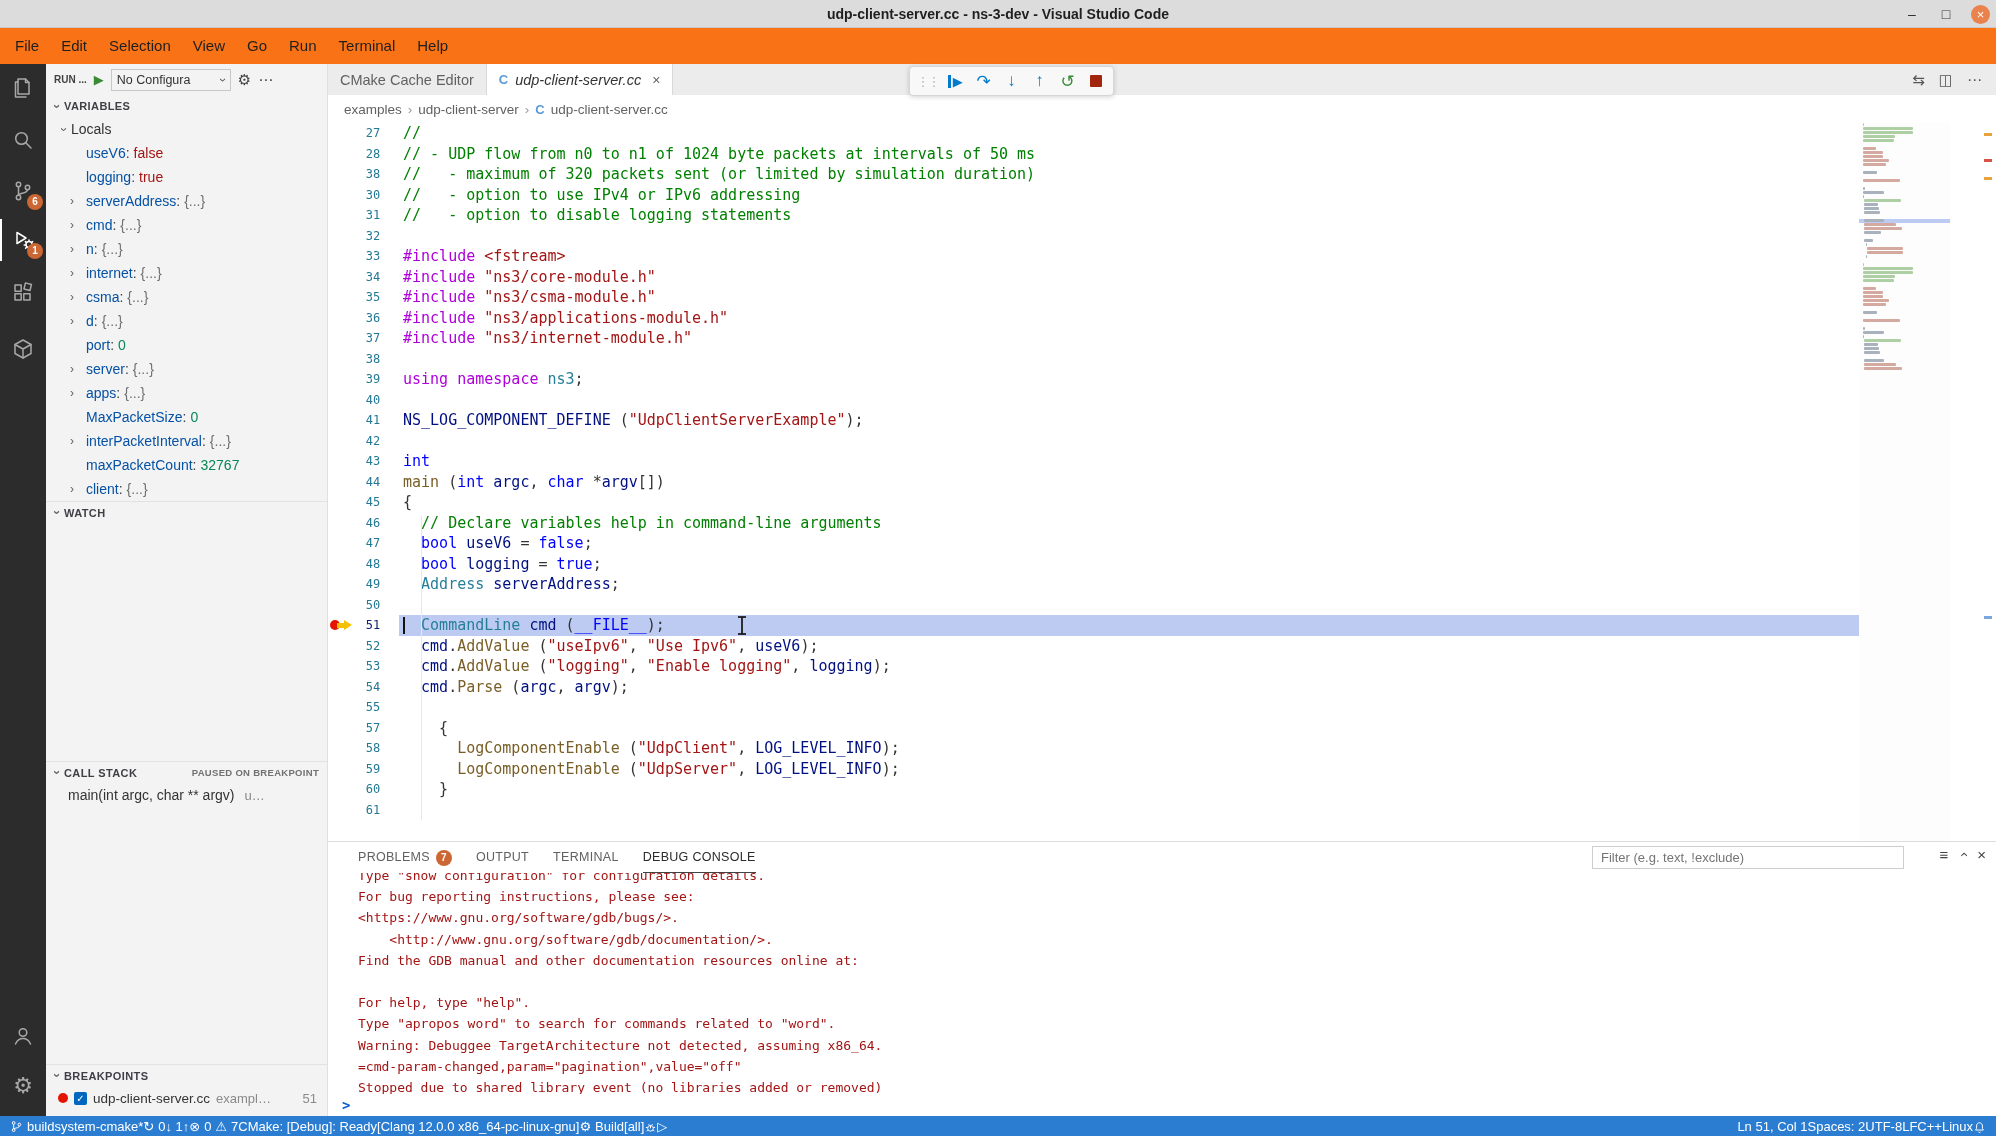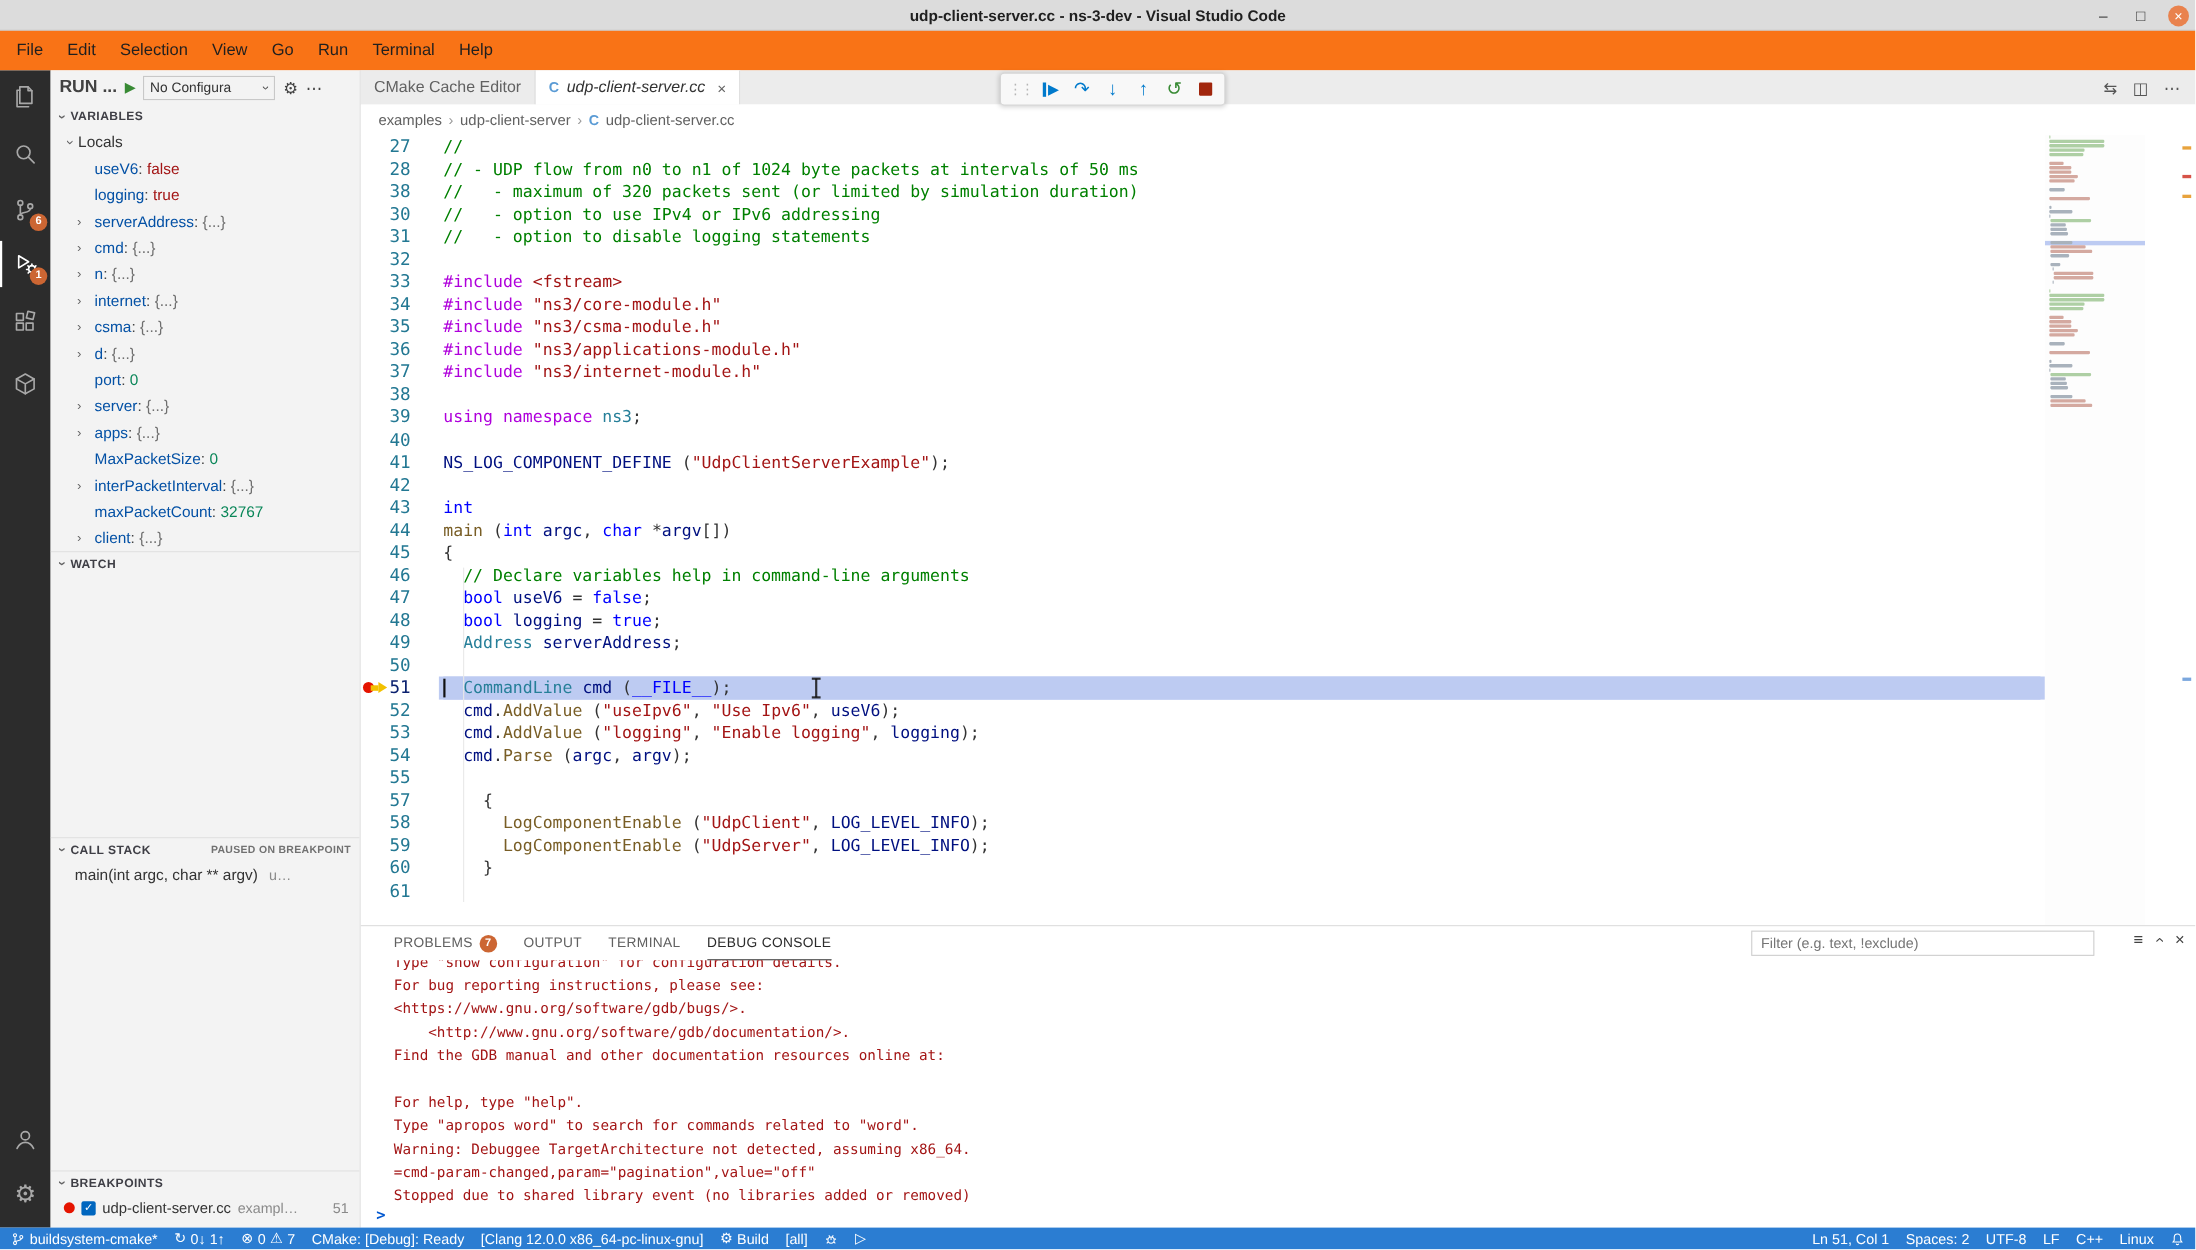--- a/index.html
+++ b/index.html
@@ -24,21 +24,21 @@
   .ai{position:absolute;left:0;width:46px;height:42px;display:flex;align-items:center;justify-content:center;color:#a8a8a8;cursor:pointer}
   .ai.active{color:#fff;border-left:2px solid #fff}
   .ai svg{display:block}
   .abadge{position:absolute;right:3px;bottom:2px;min-width:16px;height:16px;border-radius:8px;background:#cc6633;color:#fff;
           font-size:10px;line-height:16px;text-align:center;padding:0 3px;font-weight:bold}
   .ai .glyph-gear{font-size:22px}
 
   
   .sidebar{position:absolute;left:46px;top:64px;width:282px;bottom:20px;background:#f3f3f3;border-right:1px solid #e0e0e0;overflow:hidden}
   .run-header{height:31px;display:flex;align-items:center;padding:0 8px;gap:7px}
-  .run-label{font-size:16px;font-weight:bold;color:#424242;white-space:nowrap}
+  .run-label{font-size:10px;font-weight:bold;color:#424242;white-space:nowrap}
   .run-play{color:#388a34;font-size:13px;cursor:pointer}
   .run-config{display:flex;align-items:center;justify-content:space-between;width:120px;height:22px;border:1px solid #c8c8c8;
               background:#f3f3f3;font-size:12.5px;color:#333;padding:0 5px;overflow:hidden;white-space:nowrap;cursor:pointer}
   .run-gear{font-size:15px;color:#424242;cursor:pointer}
   .run-more{font-size:15px;color:#424242;cursor:pointer;letter-spacing:1px}
   .chev{display:inline-block;color:#646465;font-size:13px;width:13px;text-align:center}
   .chev.open{transform:rotate(90deg)}
   .chev-down{display:inline-block;transform:rotate(90deg);color:#555;font-size:12px}
   .section-header{height:22px;display:flex;align-items:center;font-size:11px;font-weight:bold;letter-spacing:.4px;
                   color:#3f3f46;padding-left:5px}
@@ -89,21 +89,21 @@
   .grip{color:#b5b5b5;font-size:13px;letter-spacing:-2px;cursor:grab}
   .cbar{display:inline-block;width:2.5px;height:13px;background:#007acc;margin-right:2px}
   .ctri{font-size:13px;color:#007acc}
   .stop-sq{width:12px;height:12px;background:#a1260d;border-radius:1px}
 
   
   .code{position:absolute;left:328px;top:123px;width:1531px;height:718px;background:#fff;overflow:hidden;
         font-family:"DejaVu Sans Mono",monospace;font-size:15px;line-height:20.5px}
   .code-line{display:flex;height:20.5px;position:relative}
   .glyph{width:26px;flex-shrink:0;position:relative}
-  .lnum{width:38px;flex-shrink:0;text-align:left;color:#237893;font-size:16px;margin-right:11px}
+  .lnum{width:38px;flex-shrink:0;text-align:center;color:#237893;font-size:12px;margin-right:11px}
   .cur .lnum{color:#0b216f}
   .ltext{flex:1;white-space:pre}
   .cur .ltext{background:#bdcbf2;box-shadow:-4px 0 0 #bdcbf2}
   .tk-c{color:#008000}.tk-k{color:#0000ff}.tk-ctrl{color:#af00db}.tk-s{color:#a31515}
   .tk-t{color:#267f99}.tk-f{color:#795e26}.tk-v{color:#001080}.tk-m{color:#001080}.tk-p{color:#333}
   .bp-dot{position:absolute;left:2px;top:5px;width:10px;height:10px;border-radius:50%;background:#e51400}
   .bp-tail{position:absolute;left:9px;top:8px;width:7px;height:4.5px;background:#f2c100}
   .bp-head{position:absolute;left:16px;top:4.5px;width:0;height:0;border-top:5.5px solid transparent;
            border-bottom:5.5px solid transparent;border-left:8px solid #f2c100}
   .caret{position:absolute;left:75px;top:2px;width:2px;height:16.5px;background:#111}
@@ -131,21 +131,21 @@
   .chev-up{display:inline-block;transform:rotate(-90deg)}
   .console{position:absolute;left:0;right:14px;top:31px;bottom:22px;overflow:hidden;padding-left:30px;
            font-family:"DejaVu Sans Mono",monospace;font-size:13px;line-height:21.2px}
   .console-inner{margin-top:-8px}
   .console-line{white-space:pre;color:#a31515}
   .prompt{position:absolute;left:14px;bottom:3px;color:#0258d0;font-family:"DejaVu Sans Mono",monospace;font-size:14px;font-weight:bold}
 
   
   .statusbar{position:absolute;left:0;right:0;bottom:0;height:20px;background:#2b7dd2;color:#fff;display:flex;
              align-items:center;padding:0 10px;font-size:13px}
-  .sb-group{display:flex;align-items:center;gap:15px;white-space:nowrap}
+  .sb-group{display:flex;align-items:flex-end;white-space:nowrap}
   .sb-spacer{flex:1}
   .seg{display:flex;align-items:center;gap:4px;cursor:pointer}
   .seg .ic{display:flex;align-items:center;font-size:13px}
 
   
   .ibeam{position:absolute;left:741px;top:617px;width:2px;height:17px;background:rgba(20,20,20,.85);z-index:7}
   .ibeam::before,.ibeam::after{content:"";position:absolute;left:-3px;width:8px;height:2px;background:rgba(20,20,20,.85)}
   .ibeam::before{top:-1px}.ibeam::after{bottom:-1px}
 </style>
 </head>

